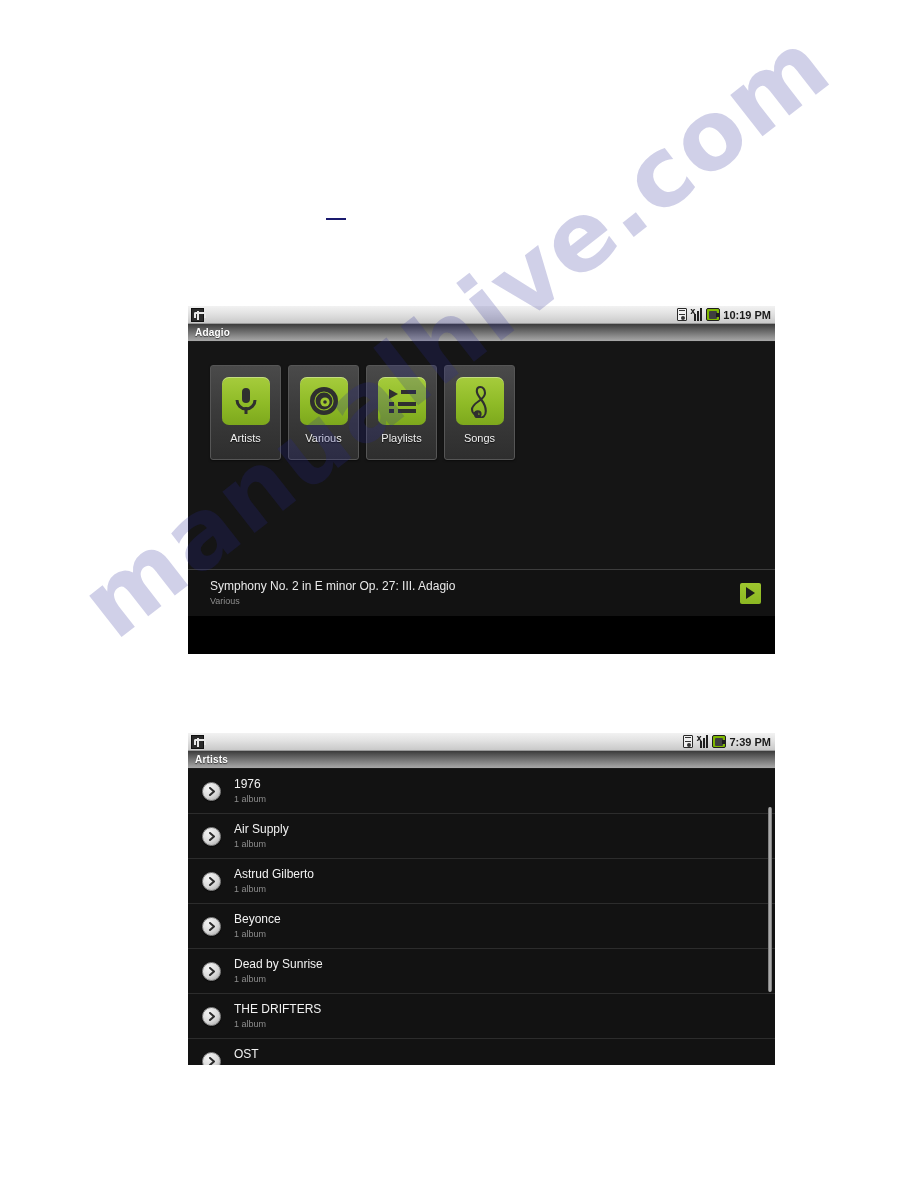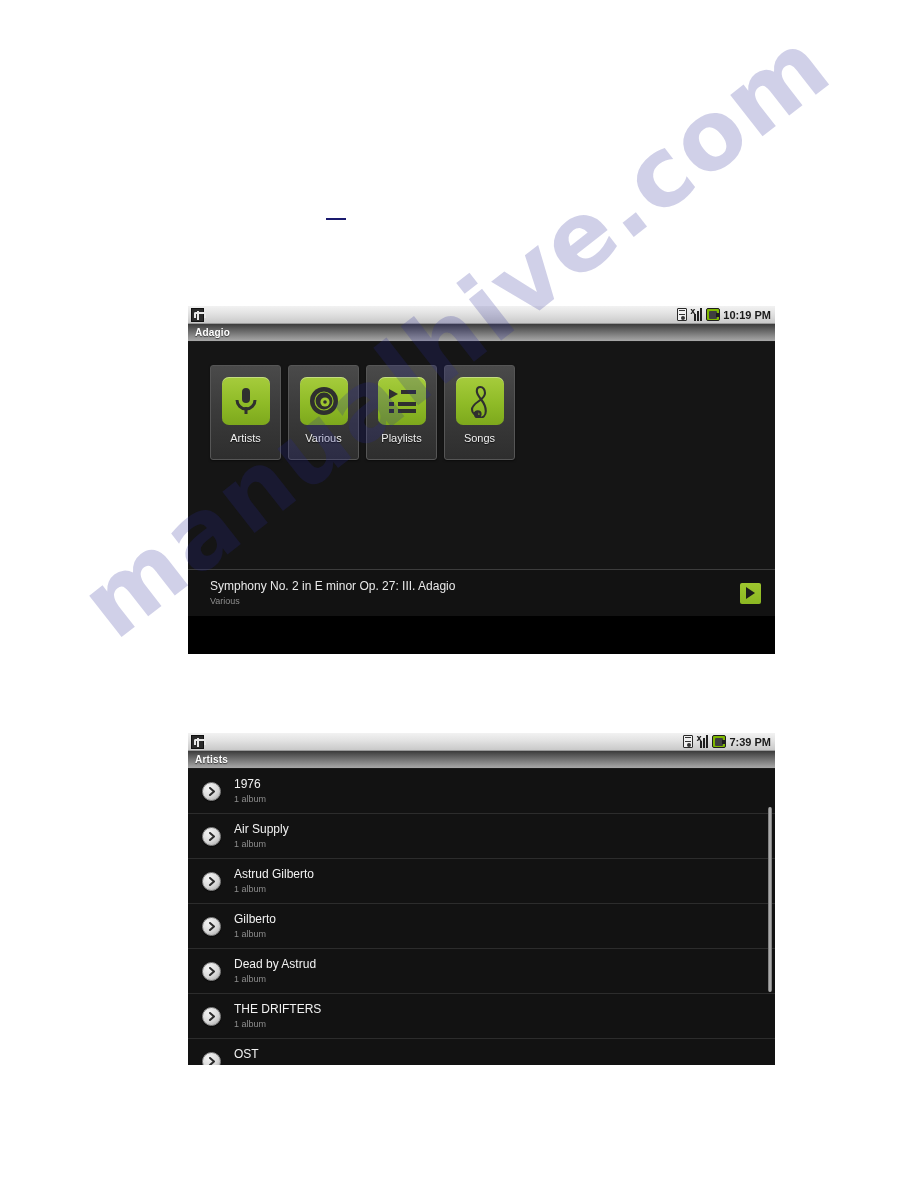--- a/index.html
+++ b/index.html
@@ -463,33 +463,33 @@
         </div>
       </div>
 
       <div class="list-item">
         <div class="chev">
           <svg width="8" height="9" viewBox="0 0 8 9">
               <path d="M2 1 L6 4.5 L2 8" fill="none" stroke="#2b2b2b" stroke-width="2" stroke-linecap="round" stroke-linejoin="round"></path>
             </svg>
         </div>
         <div class="li-text">
-          <div class="li-name">Gilberto</div>
-          <div class="li-sub">1 album</div>
-        </div>
-      </div>
-
-      <div class="list-item">
-        <div class="chev">
-          <svg width="8" height="9" viewBox="0 0 8 9">
-              <path d="M2 1 L6 4.5 L2 8" fill="none" stroke="#2b2b2b" stroke-width="2" stroke-linecap="round" stroke-linejoin="round"></path>
-            </svg>
-        </div>
-        <div class="li-text">
-          <div class="li-name">Dead by Astrud</div>
+          <div class="li-name">Beyonce</div>
+          <div class="li-sub">1 album</div>
+        </div>
+      </div>
+
+      <div class="list-item">
+        <div class="chev">
+          <svg width="8" height="9" viewBox="0 0 8 9">
+              <path d="M2 1 L6 4.5 L2 8" fill="none" stroke="#2b2b2b" stroke-width="2" stroke-linecap="round" stroke-linejoin="round"></path>
+            </svg>
+        </div>
+        <div class="li-text">
+          <div class="li-name">Dead by Sunrise</div>
           <div class="li-sub">1 album</div>
         </div>
       </div>
 
       <div class="list-item">
         <div class="chev">
           <svg width="8" height="9" viewBox="0 0 8 9">
               <path d="M2 1 L6 4.5 L2 8" fill="none" stroke="#2b2b2b" stroke-width="2" stroke-linecap="round" stroke-linejoin="round"></path>
             </svg>
         </div>

